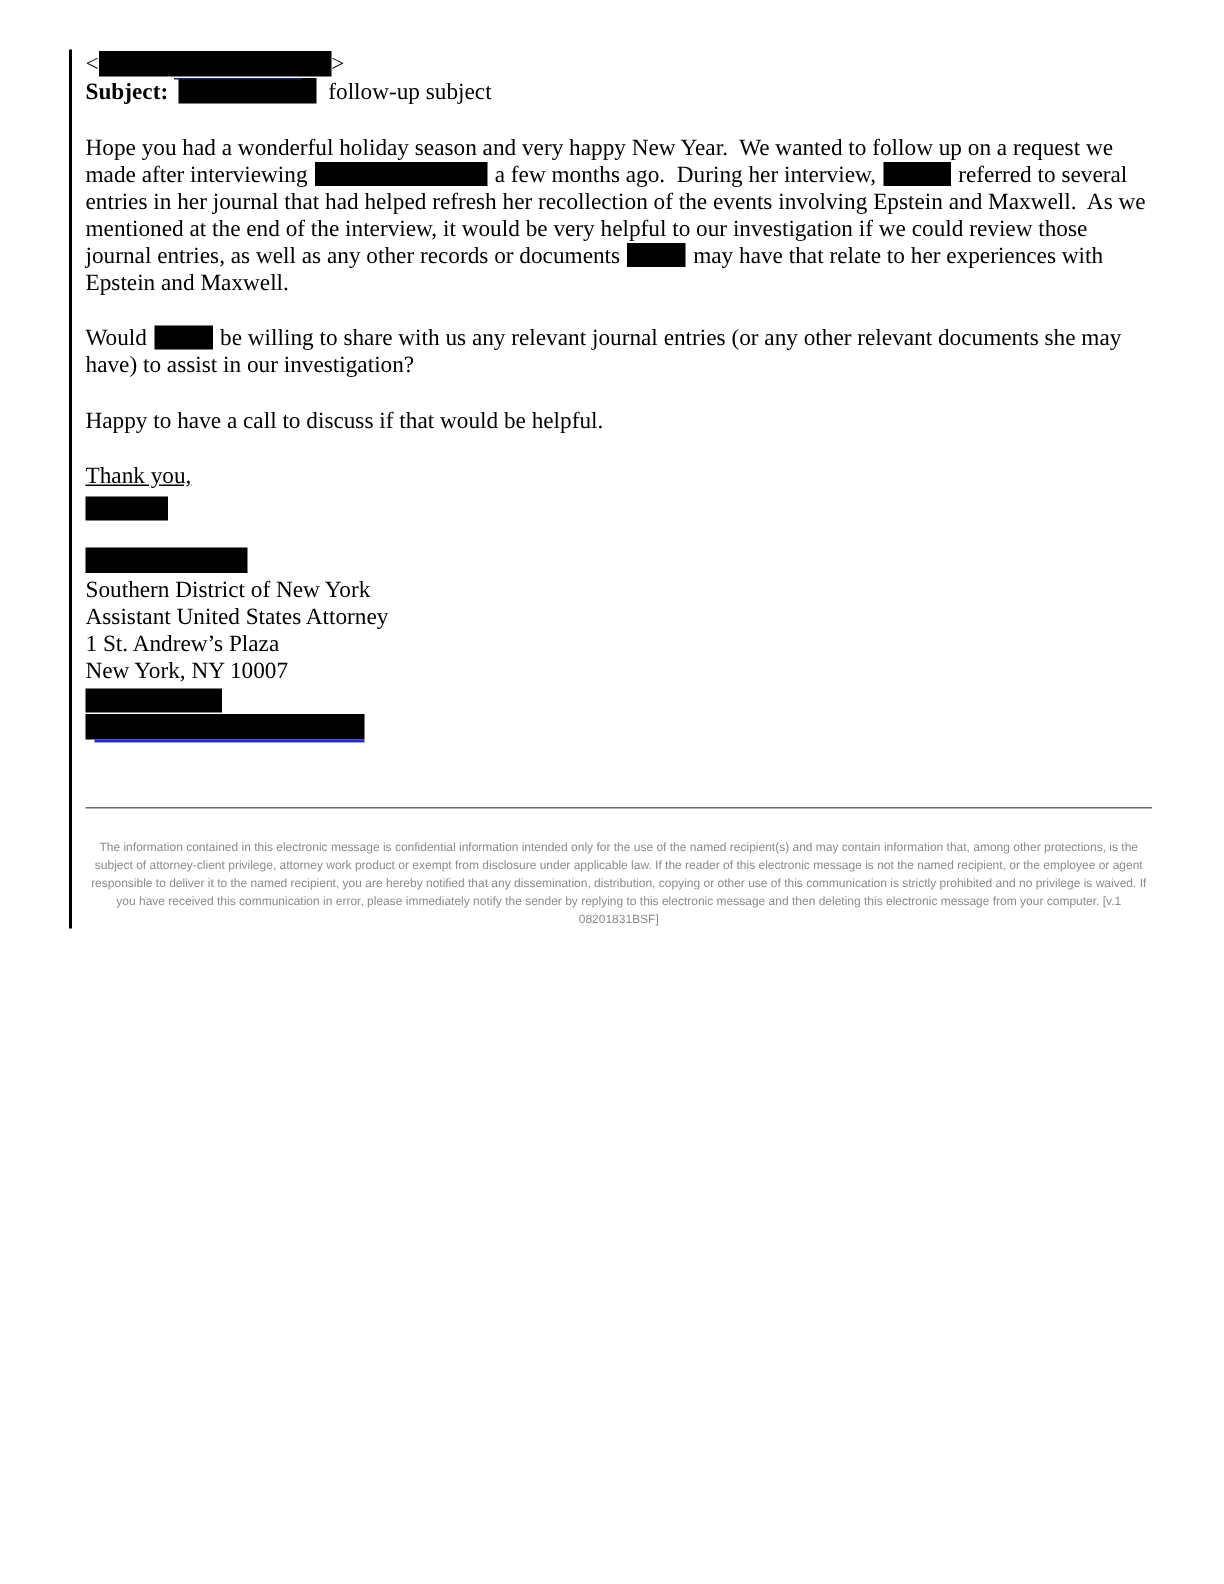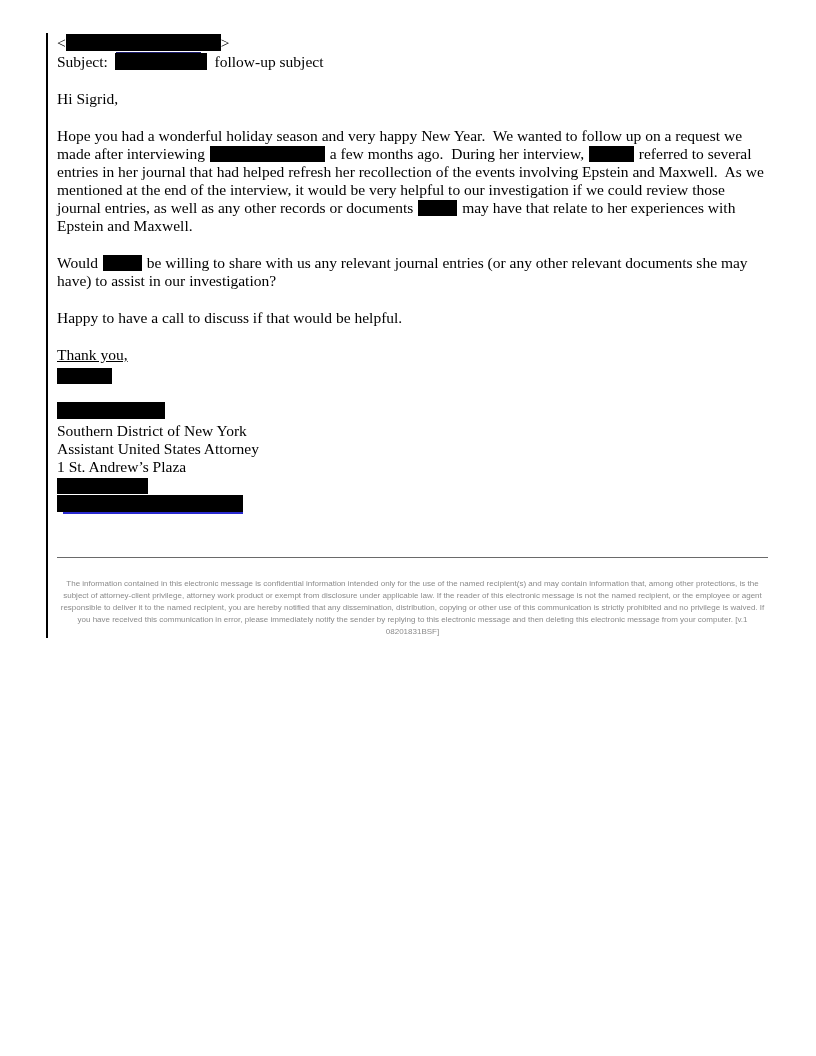--- a/index.html
+++ b/index.html
@@ -27,21 +27,21 @@
     height: 19px;
     font-size: 15.5px;
     line-height: 18px;
   }
   .subject-line {
     height: 19px;
     font-size: 15.5px;
     line-height: 19px;
     white-space: nowrap;
   }
-  .subject-label { font-weight: normal; }
+  .subject-label { font-weight: bold; }
   .redact {
     background: #000000;
     display: inline-block;
   }
   .redact.inline { vertical-align: -3px; margin: 0 4px 0 3px; }
   .redact.block { display: block; }
   .redact-wrap { position: relative; display: inline-block; line-height: 0; }
   .hdr-underline {
     position: absolute;
     left: 50px;
@@ -98,37 +98,37 @@
       </span>
       <span>&gt;</span>
     </div>
 
     <div class="subject-line">
       <span class="subject-label">Subject:</span>
       <span class="redact inline" style="width: 92px; height: 17px;"></span>
       <span>follow-up subject</span>
     </div>
 
-    <p class="body-text">Hi Sigrid,</p>
 
     <p class="body-text"><span>Hope you had a wonderful holiday season and very happy New Year.&nbsp; We wanted to follow up on a request we made after interviewing </span><span class="redact inline" style="width: 115px; height: 16px;"></span><span> a few months ago.&nbsp; During her interview, </span><span class="redact inline" style="width: 45px; height: 16px;"></span><span> referred to several entries in her journal that had helped refresh her recollection of the events involving Epstein and Maxwell.&nbsp; As we mentioned at the end of the interview, it would be very helpful to our investigation if we could review those journal entries, as well as any other records or documents </span><span class="redact inline" style="width: 39px; height: 16px;"></span><span> may have that relate to her experiences with Epstein and Maxwell.</span></p>
 
     <p class="body-text"><span>Would </span><span class="redact inline" style="width: 39px; height: 16px;"></span><span> be willing to share with us any relevant journal entries (or any other relevant documents she may have) to assist in our investigation?</span></p>
 
     <p class="body-text"><span>Happy to have a call to discuss if that would be helpful.</span></p>
 
     <p class="body-text closing">Thank you,</p>
 
     <span class="redact block name-bar" style="width: 55px; height: 16px;"></span>
 
     <div class="sig">
       <span class="redact block title-bar" style="width: 108px; height: 17px;"></span>
       <div class="sig-line">Southern District of New York</div>
       <div class="sig-line">Assistant United States Attorney</div>
       <div class="sig-line">1 St. Andrew’s Plaza</div>
+      <div class="sig-line">New York, NY 10007</div>
       <span class="redact block phone-bar" style="width: 91px; height: 16px;"></span>
       <span class="redact block email-bar" style="width: 186px; height: 17px;"></span>
       <div class="email-underline"></div>
     </div>
 
     <div class="rule"></div>
 
     <p class="disclaimer">The information contained in this electronic message is confidential information intended only for the use of the named recipient(s) and may contain information that, among other protections, is the subject of attorney-client privilege, attorney work product or exempt from disclosure under applicable law. If the reader of this electronic message is not the named recipient, or the employee or agent responsible to deliver it to the named recipient, you are hereby notified that any dissemination, distribution, copying or other use of this communication is strictly prohibited and no privilege is waived. If you have received this communication in error, please immediately notify the sender by replying to this electronic message and then deleting this electronic message from your computer. [v.1 08201831BSF]</p>
 
   </div>

